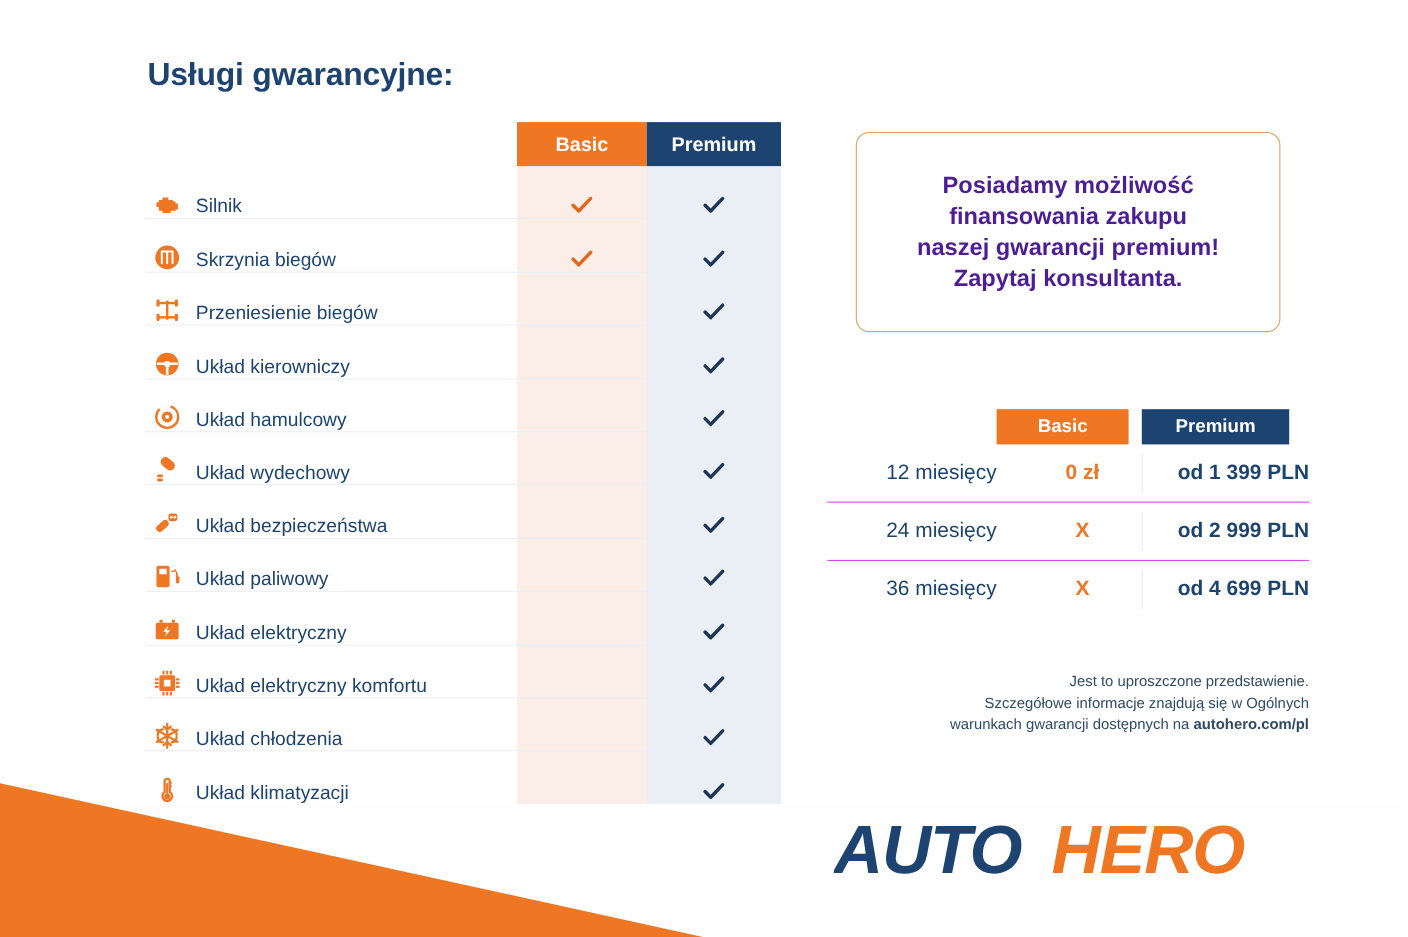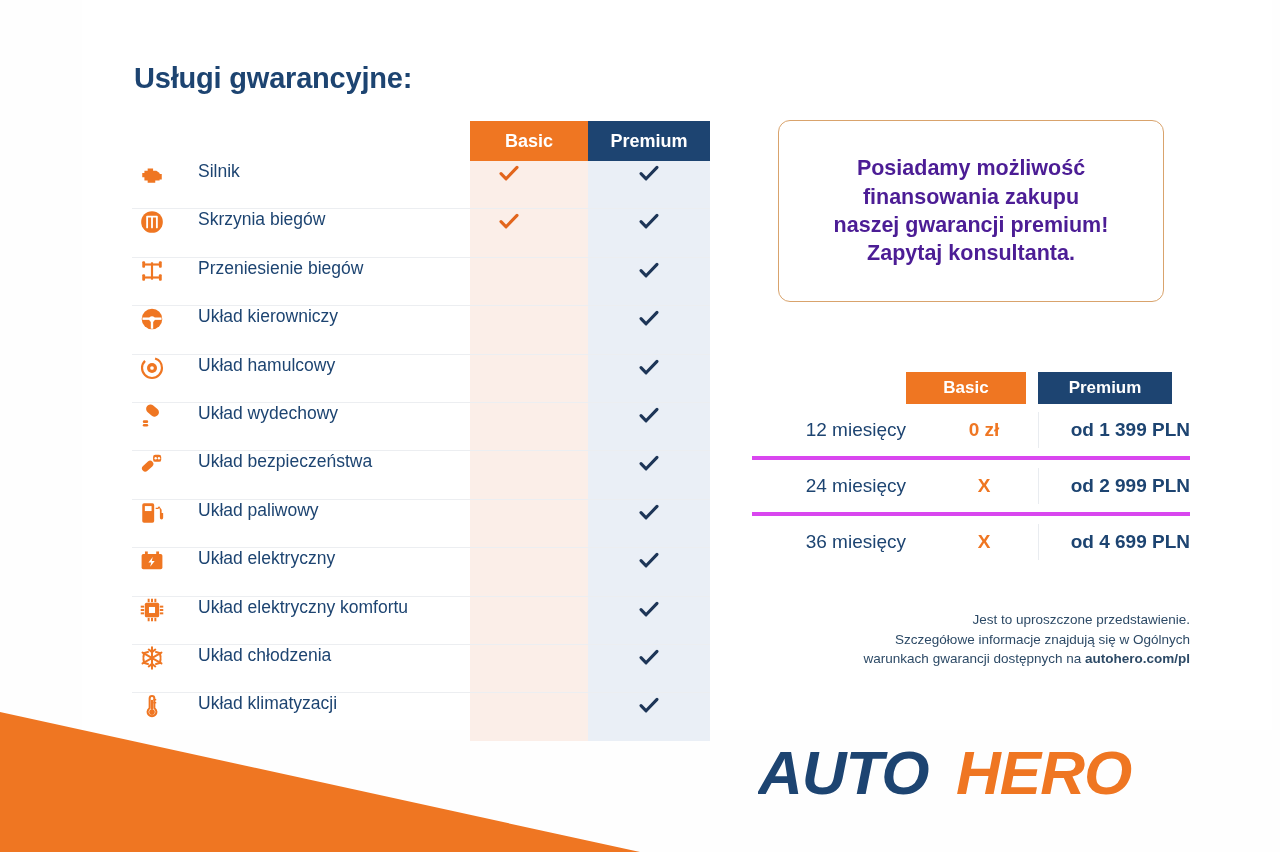--- a/index.html
+++ b/index.html
@@ -18,21 +18,21 @@
     pointer-events:none;
   }
 
   
   .card{
     position:absolute;left:82px;top:0px;width:1190px;height:730px;
     background:#ffffff;
   }
 
   
-  .left-panel{position:absolute;left:132px;top:62px;width:578px;}
+  .left-panel{position:absolute;left:132px;top:52px;width:578px;}
   .page-title{
     font-size:29px;font-weight:bold;color:#1d4471;letter-spacing:-0.2px;
     margin:0 0 26px 2px;
   }
 
   .table-wrap{position:relative;width:578px;}
 
   
   .band{position:absolute;top:40px;bottom:0;}
   .band-basic{left:338px;width:118px;background:#fbeee8;}
@@ -41,22 +41,22 @@
   .col-heads{position:absolute;left:338px;top:0;display:flex;}
   .col-head{
     height:40px;line-height:40px;text-align:center;
     font-size:18px;font-weight:bold;color:#ffffff;
   }
   .col-head.basic{width:118px;background:#ef7622;}
   .col-head.premium{width:122px;background:#1d4471;}
 
   .rows{position:relative;padding-top:40px;}
   .row{
-    position:relative;display:flex;align-items:flex-start;
-    height:47.4px;border-top:1px solid #eceef1;gap:20px;
+    position:relative;display:flex;align-items:flex-end;
+    height:47.4px;border-top:1px solid #eceef1;
   }
   .row:first-child{border-top:none;}
   .row .icon{
     width:40px;min-width:40px;display:flex;align-items:center;justify-content:center;
     color:#e2651c;
   }
   .row .label{
     flex:1;font-size:17.5px;color:#1d4471;padding-left:6px;white-space:nowrap;
   }
   .cell{width:118px;min-width:118px;display:flex;align-items:center;justify-content:center;}
@@ -82,21 +82,21 @@
   .price-head{position:relative;height:32px;}
   .price-head .tag{
     position:absolute;top:0;height:32px;line-height:32px;text-align:center;
     font-size:17px;font-weight:bold;color:#ffffff;
   }
   .price-head .tag.basic{left:154px;width:120px;background:#ef7622;}
   .price-head .tag.premium{left:286px;width:134px;background:#1d4471;}
 
   .price-row{
     position:relative;height:52px;display:flex;align-items:center;
-    border-top:4px solid #d946ef;
+    border-top:1px solid #d946ef;
   }
   .price-row:first-of-type{border-top:none;}
   .price-row .term{
     width:154px;min-width:154px;text-align:right;padding-right:12px;
     font-size:19px;font-weight:normal;color:#1d4471;
   }
   .price-row .basic-val{
     width:132px;min-width:132px;text-align:center;
     font-size:19px;font-weight:bold;color:#ef7622;
   }

